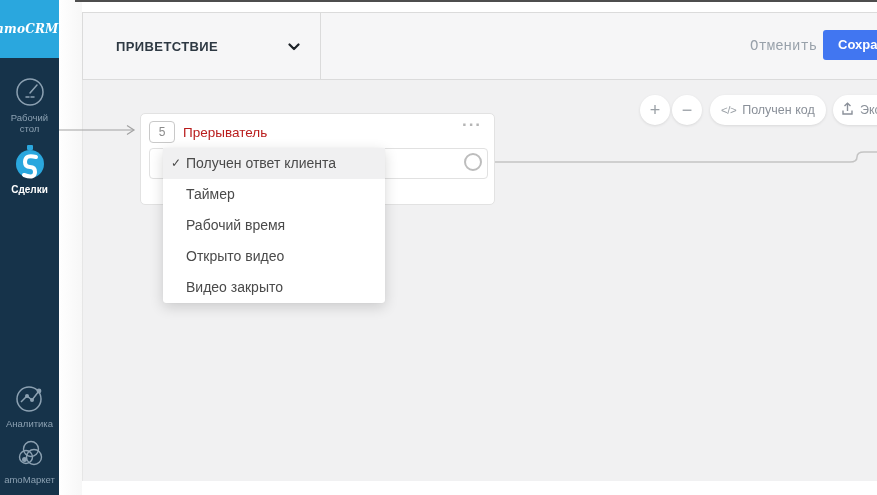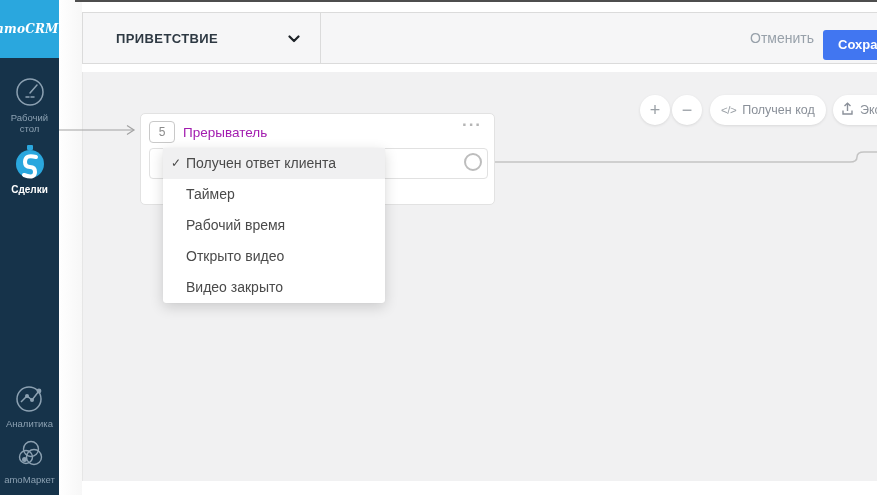--- a/index.html
+++ b/index.html
@@ -17,30 +17,30 @@
     font-size:12px; letter-spacing:0.2px; cursor:pointer;
   }
   .nav-item { position:absolute; left:0; width:59px; text-align:center; color:#8ca1b2; cursor:pointer; }
   .nav-item svg { display:block; margin:0 auto; }
   .nav-label { font-size:9.5px; line-height:11px; margin-top:4px; color:#8ca1b2; }
   .nav-item.active .nav-label { color:#ffffff; font-weight:bold; font-size:10px; }
 
   
   .topline { position:absolute; left:75px; right:0; top:0; height:2px; background:#4e4e4e; z-index:3; }
   .header-panel {
-    position:absolute; left:82px; top:12px; right:0; height:52px;
+    position:absolute; left:82px; top:12px; right:0; height:68px;
     background:#f6f6f7; border:1px solid #dbdbdb; border-right:none; z-index:4;
   }
   .header-left { position:absolute; left:0; top:0; width:238px; height:100%; border-right:1px solid #dbdbdb; cursor:pointer; }
   .header-title {
     position:absolute; left:33px; top:50%; transform:translateY(-50%);
     font-size:13px; font-weight:bold; color:#2e3943; letter-spacing:0.4px;
   }
   .header-chevron { position:absolute; left:205px; top:50%; transform:translateY(-50%); }
-  .cancel-link { position:absolute; left:667px; top:50%; transform:translateY(-50%); font-size:14px; color:#98a1aa; cursor:pointer; }
+  .cancel-link { position:absolute; left:667px; top:50%; transform:translateY(-50%); font-size:14px; color:#98a1aa; cursor:pointer;font-family:Liberation Mono, monospace; }
   .save-btn {
     position:absolute; left:740px; top:17px; height:30px; line-height:30px; padding:0 15px;
     background:#4176f1; color:#fff; font-weight:bold; font-size:13px; border-radius:3px;
     border:none; cursor:pointer; white-space:nowrap;
   }
 
   
   .canvas {
     position:absolute; left:82px; top:72px; right:0; height:409px;
     background:#f1f1f2; border-left:1px solid #e6e6e6; z-index:1;
@@ -64,21 +64,21 @@
   
   .node-card {
     position:absolute; left:140px; top:113px; width:355px; height:92px;
     background:#fff; border:1px solid #e2e2e2; border-radius:5px; z-index:4;
   }
   .node-number {
     position:absolute; left:8px; top:7px; width:26px; height:22px;
     border:1px solid #c9c9c9; border-radius:4px; color:#8b8b8b; font-size:12px;
     display:flex; align-items:center; justify-content:center; background:#fff;
   }
-  .node-title { position:absolute; left:42px; top:11px; font-size:13.5px; color:#a21caf; }
+  .node-title { position:absolute; left:42px; top:11px; font-size:13.5px; color:#b91c1c; }
   .node-menu { position:absolute; right:12px; top:1px; font-size:17px; font-weight:bold; color:#b5b5b5; letter-spacing:1px; cursor:pointer; }
   .select-row { position:absolute; left:8px; top:34px; width:339px; height:31px;
     border:1px solid #e1e1e1; border-radius:4px; background:#fff; cursor:pointer; }
   .connector-circle {
     position:absolute; left:464px; top:153px; width:18px; height:18px; border-radius:50%;
     background:#fff; border:2px solid #bdbdbd; z-index:6; cursor:pointer;
   }
   .edge-svg { position:absolute; z-index:3; }
 
   

